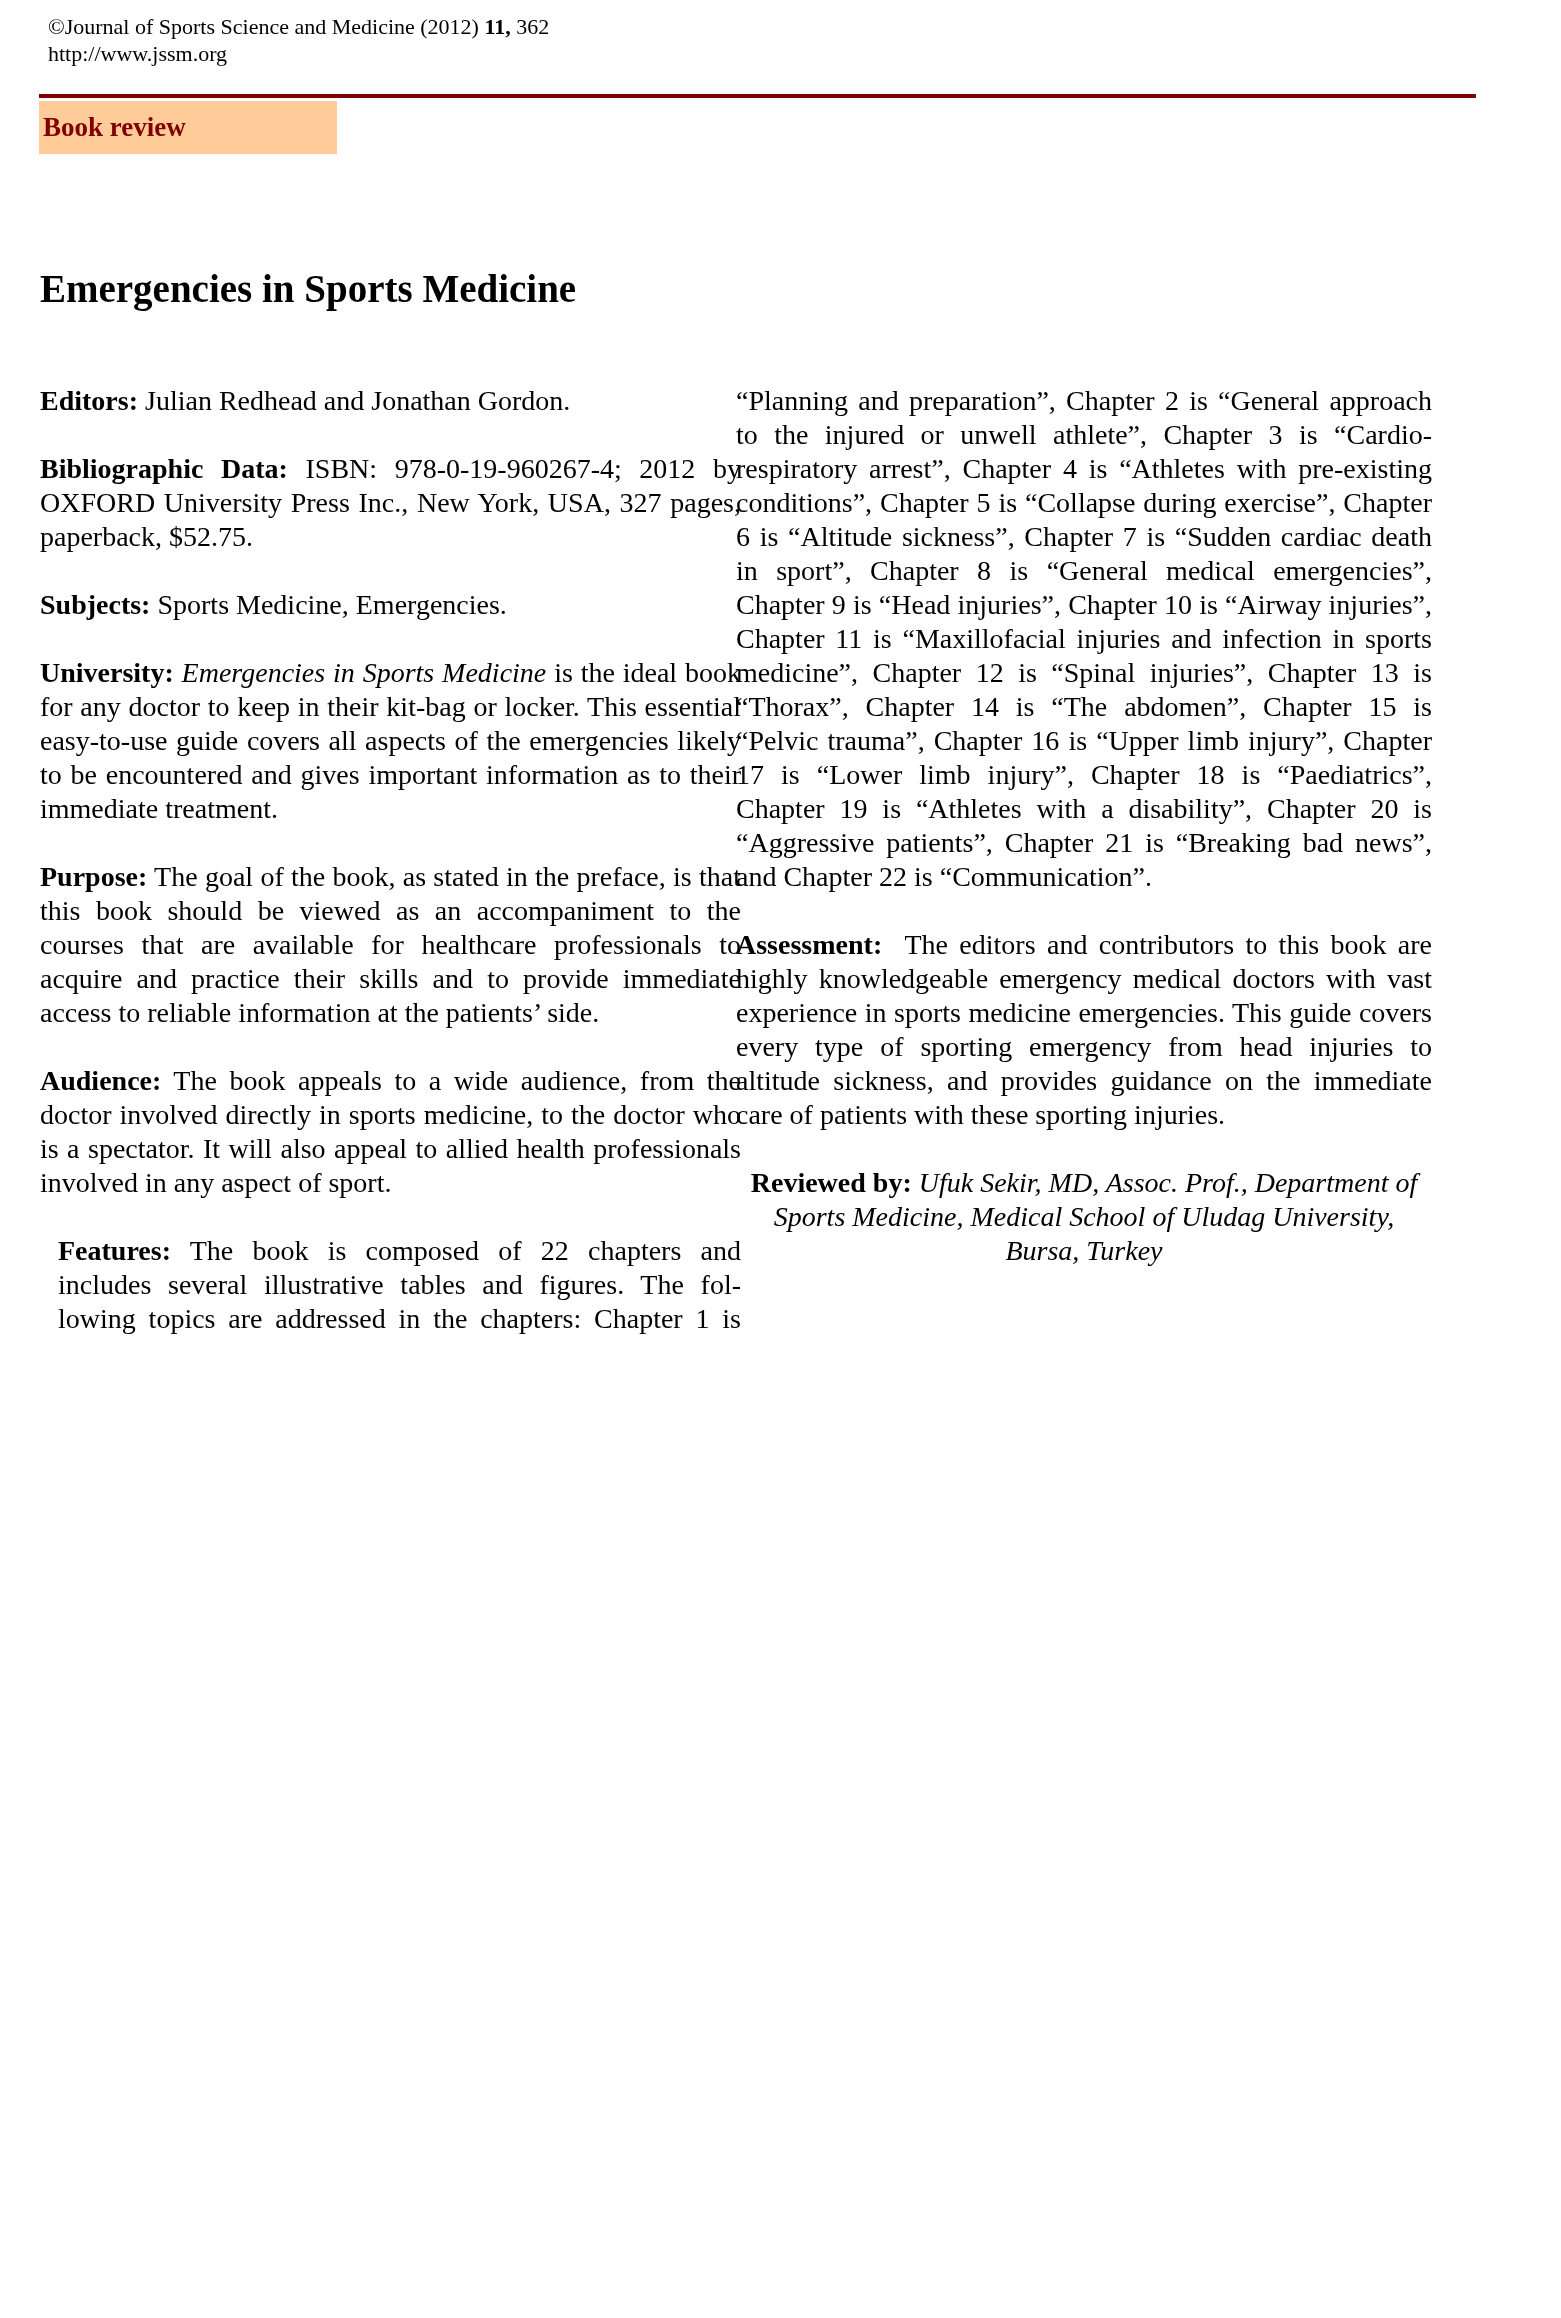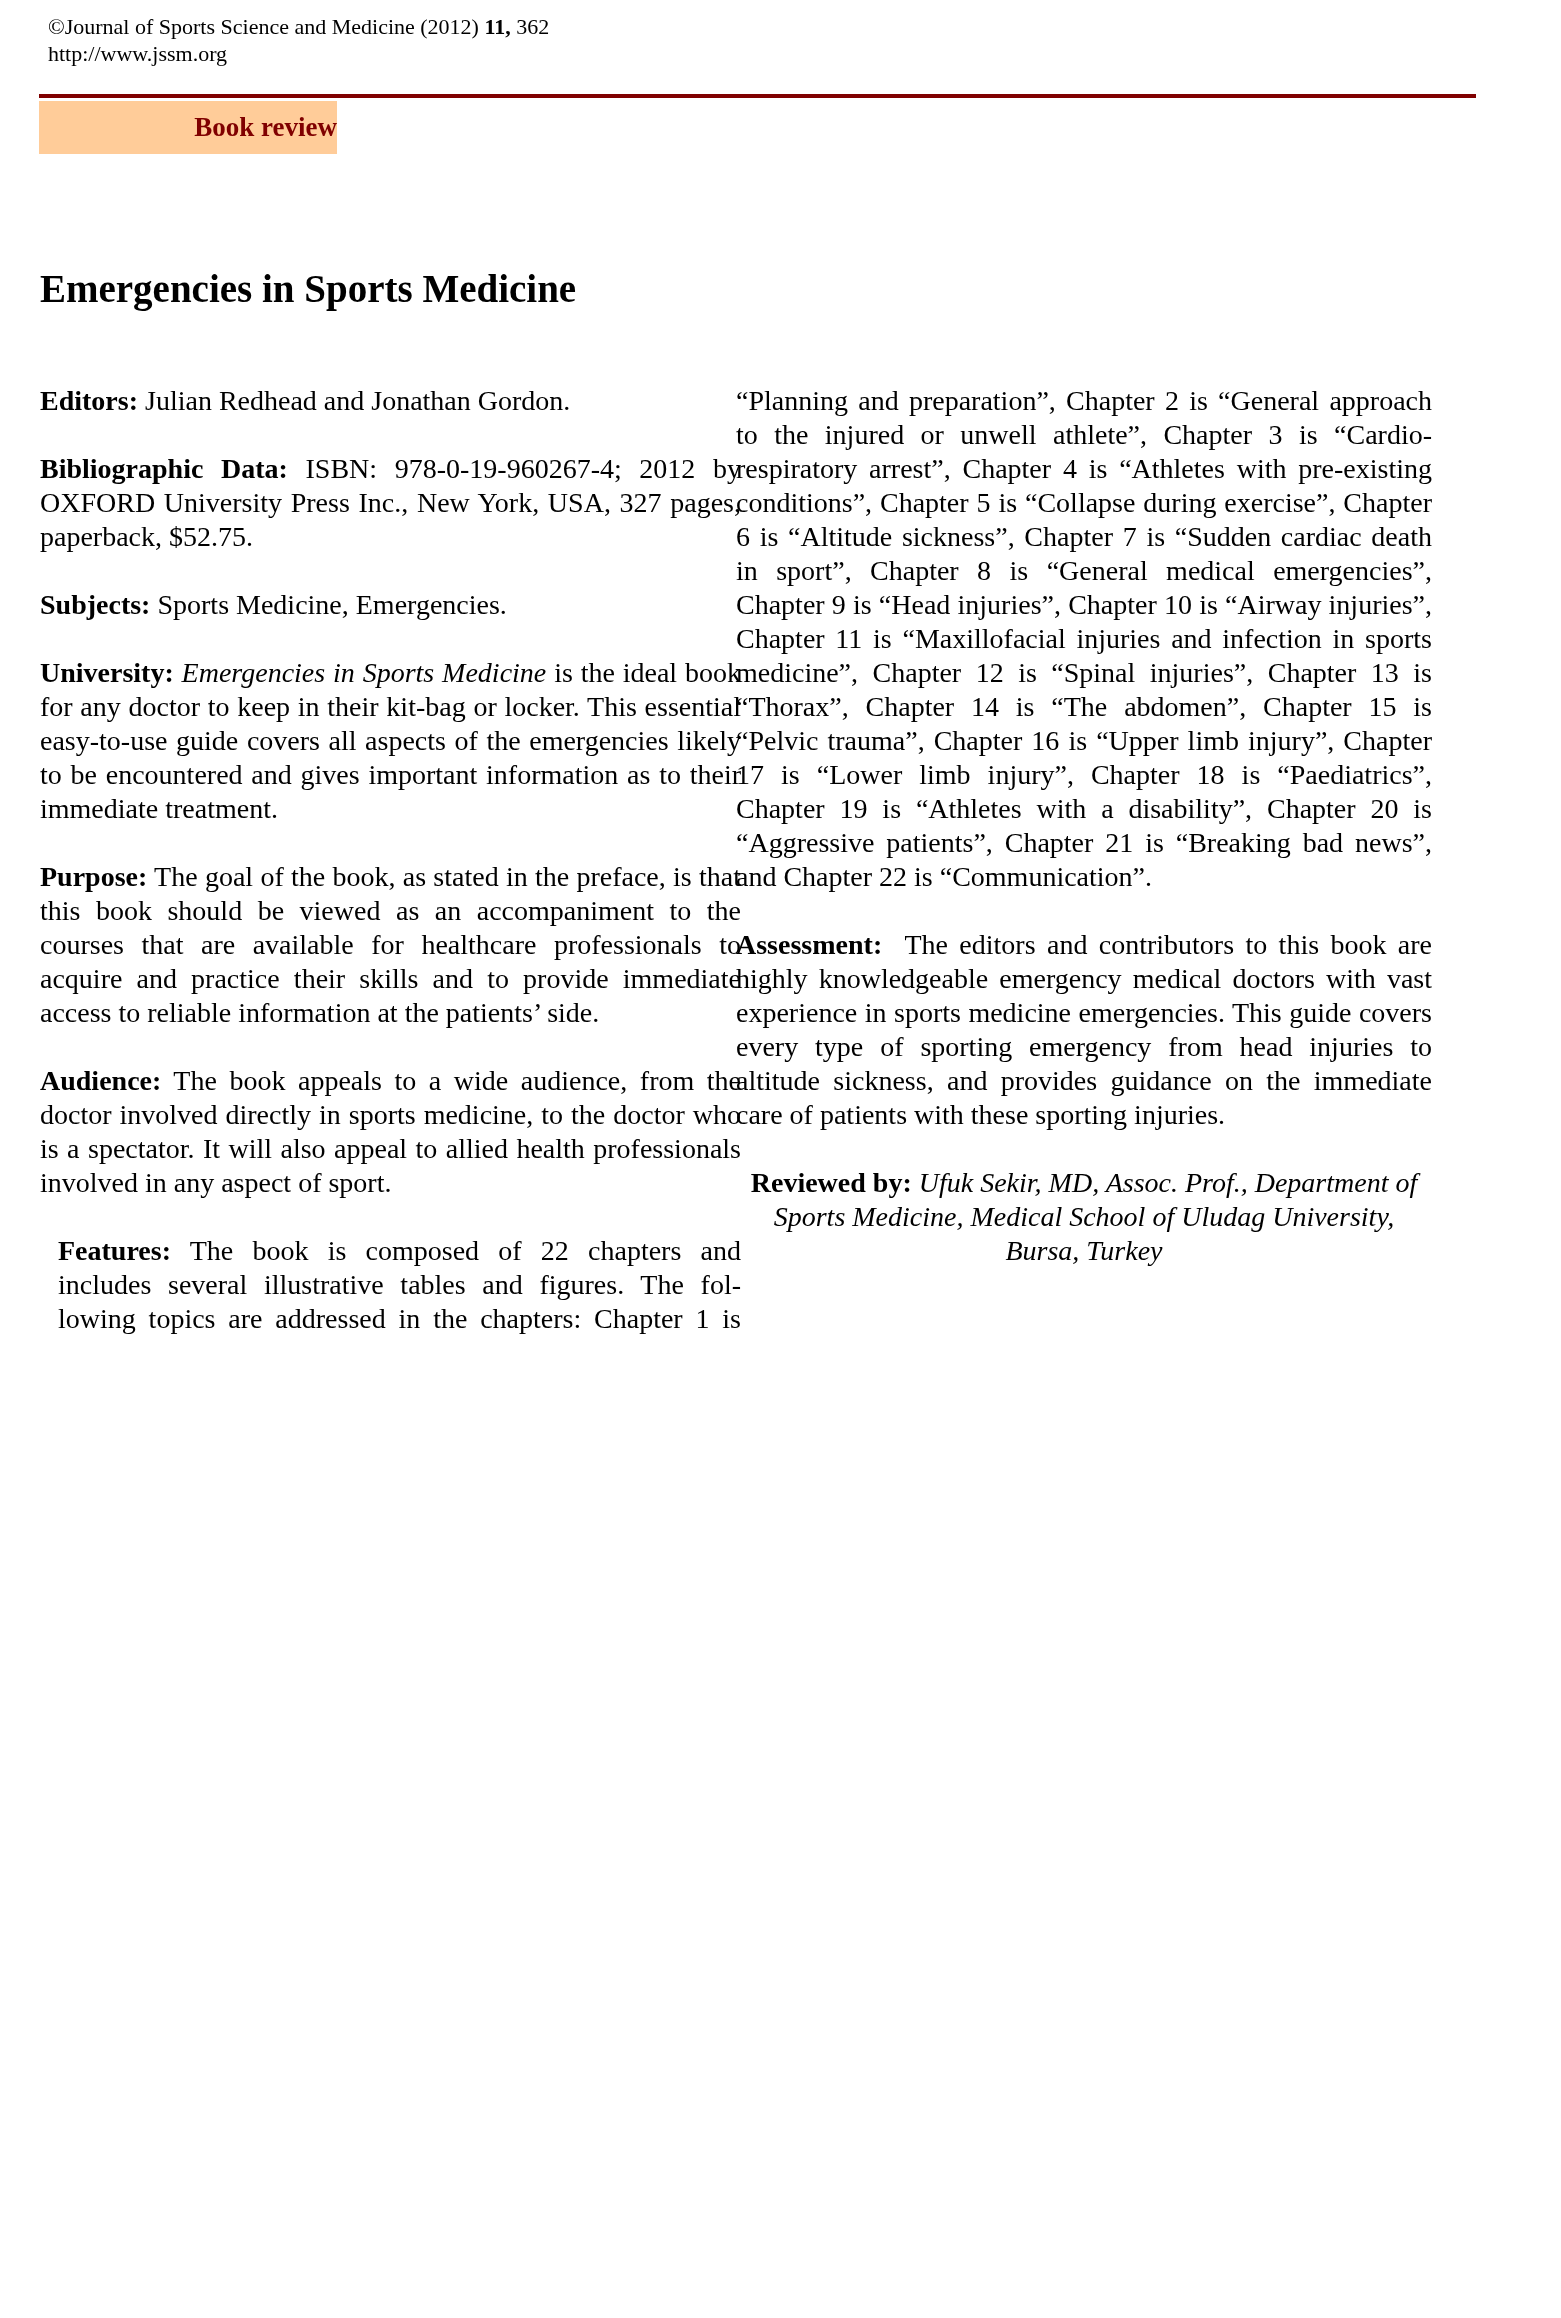--- a/index.html
+++ b/index.html
@@ -6,21 +6,21 @@
   body {
     width: 1561px; height: 2319px; position: relative; overflow: hidden;
     font-family: "Liberation Serif", "DejaVu Serif", serif; color: #000000;
   }
   .header { position: absolute; left: 48px; top: 13px; font-size: 22px; line-height: 27px; }
   .header b { font-weight: bold; }
   .rule { position: absolute; left: 39px; width: 1437px; top: 94px; height: 3.6px; background: #800000; }
   .badge {
     position: absolute; left: 39px; top: 101px; width: 298px; height: 53px;
     background: #FFCC99; color: #800000; font-weight: bold; font-size: 27px;
-    line-height: 53px; box-sizing: border-box; padding-left: 4px; text-align: right;
+    line-height: 53px; box-sizing: border-box; padding-left: 4px;
   }
   .title { position: absolute; left: 40px; top: 266px; font-size: 39px; font-weight: bold; line-height: 46px; margin: 0; }
   .col {
     position: absolute; top: 384px; font-size: 28px; line-height: 34px;
     text-align: justify; hyphens: manual;
   }
   .col.left { left: 40px; width: 701px; }
   .col.right { left: 736px; width: 696px; }
   .col p { margin: 0 0 34px 0; }
   .col p .lab { font-weight: bold; }

